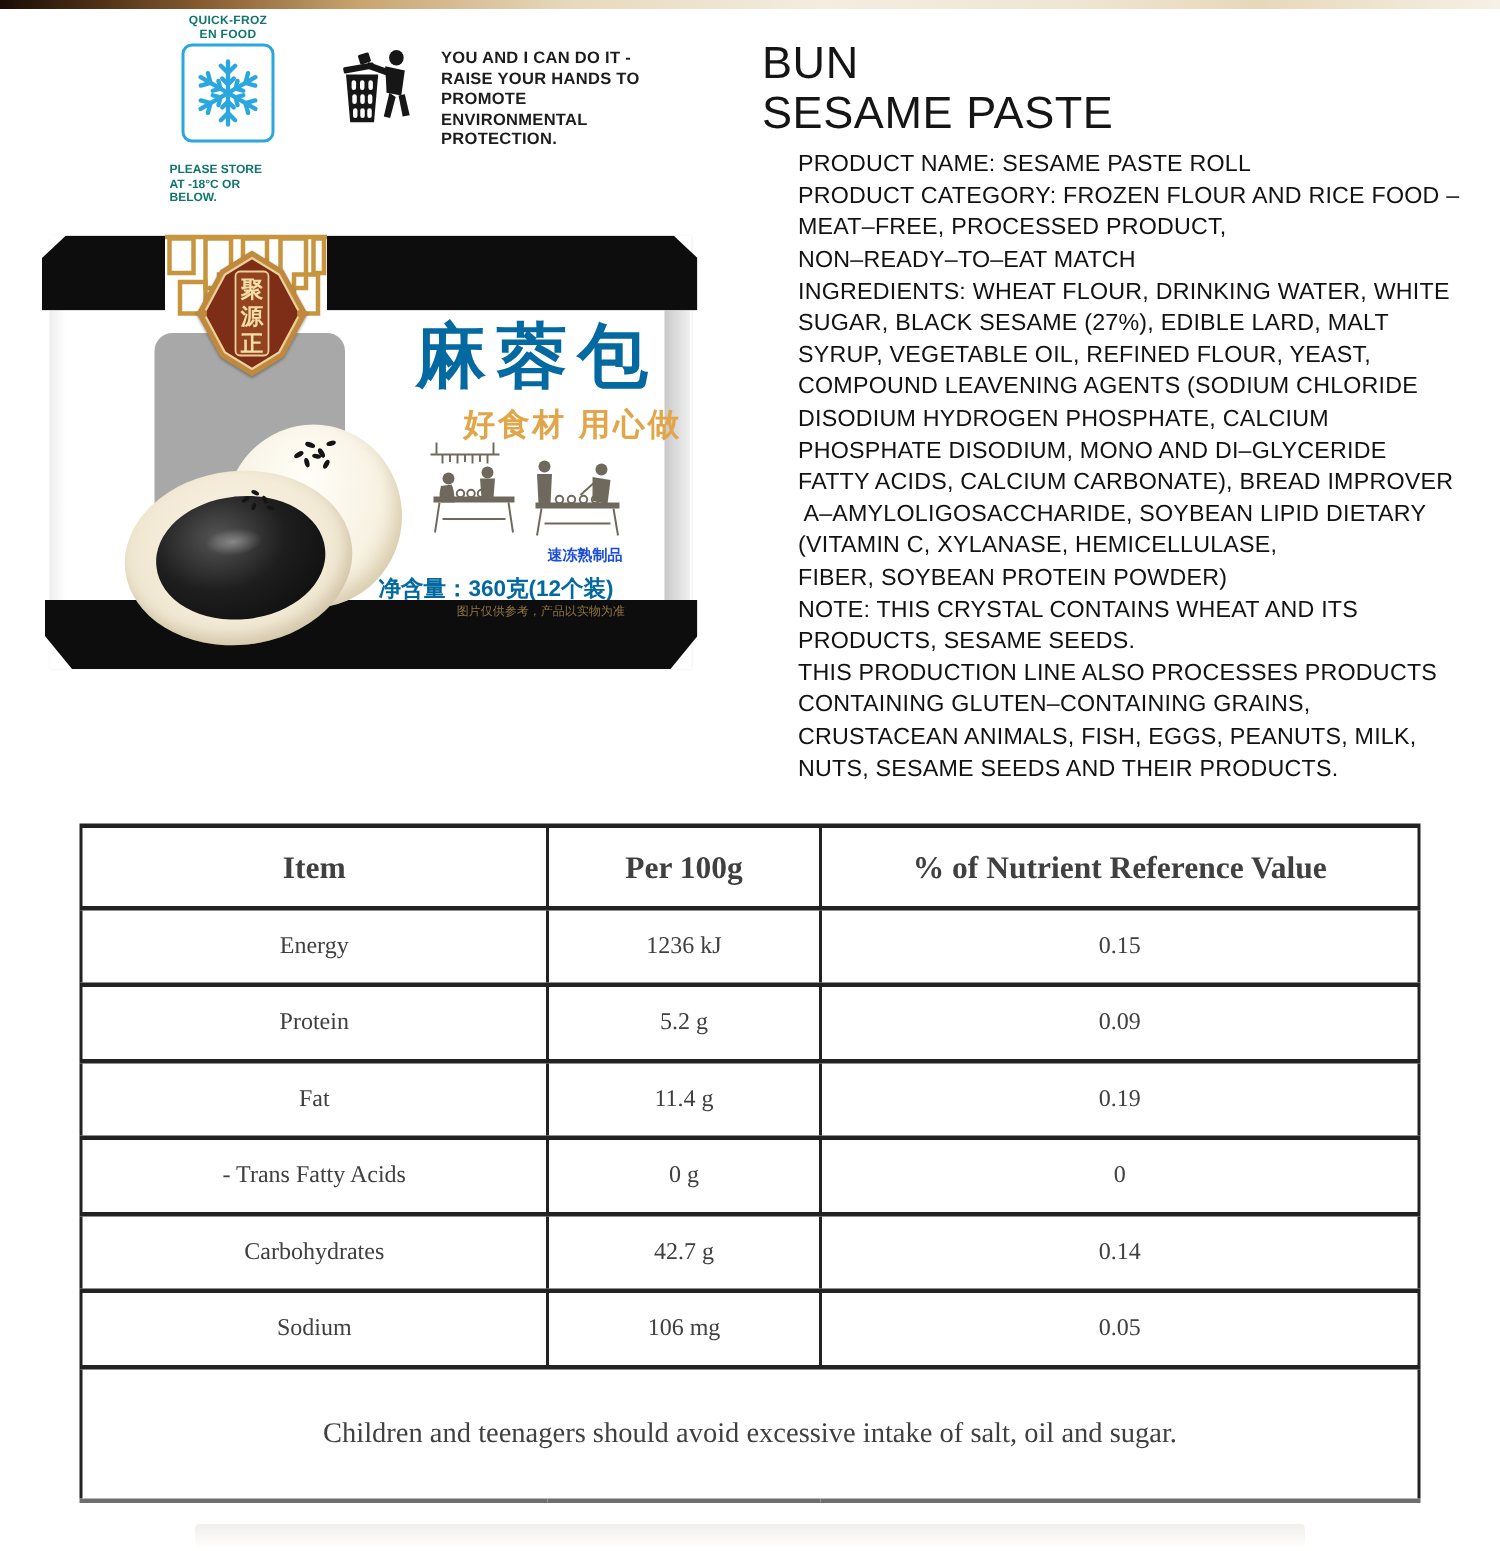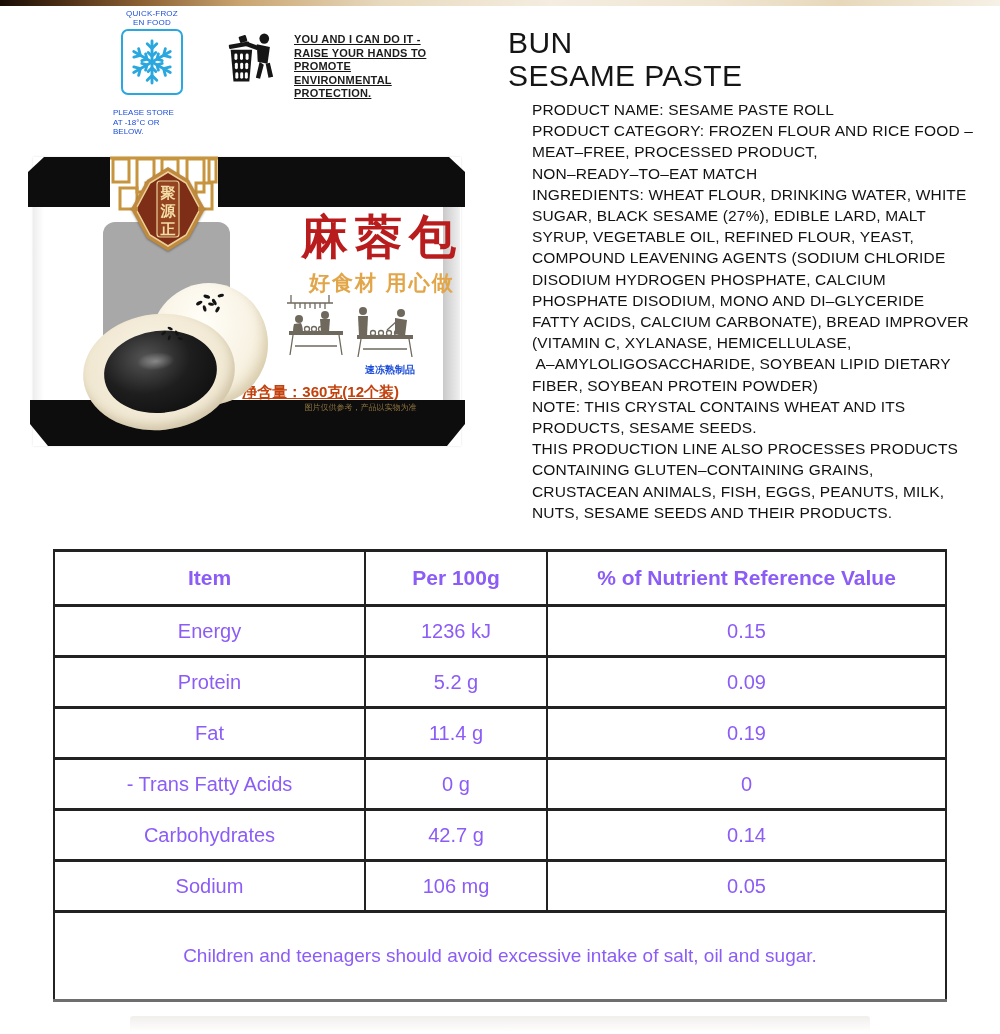--- a/index.html
+++ b/index.html
@@ -5,77 +5,77 @@
   html,body{margin:0;padding:0;background:#fff;}
   .canvas{position:relative;width:1000px;height:1034px;background:#ffffff;overflow:hidden;
           font-family:"Liberation Sans",sans-serif;color:#141414;}
   .abs{position:absolute;}
 
   
   .top-strip{left:0;top:0;width:1000px;height:6px;
     background:linear-gradient(90deg,#190c05 0%,#4a2d15 6%,#8a5f33 14%,#c9a470 24%,#e7d9bd 38%,#f4ede0 55%,#efe5d2 72%,#e7d8ba 84%,#f6f1e6 100%);}
 
   
-  .frozen{left:113px;top:9px;width:78px;text-align:center;color:#1d4ed8;font-weight:normal;}
+  .frozen{left:113px;top:9px;width:78px;text-align:center;color:#0f766e;font-weight:bold;}
   .fb-top{font-size:8px;line-height:9px;letter-spacing:.2px;}
   .fb-frame{margin:2px auto 0;width:58px;height:62px;border:2px solid #2aa7df;border-radius:7px;
             display:flex;align-items:center;justify-content:center;}
   .fb-bottom{margin-top:13px;font-size:8px;line-height:9.5px;text-align:left;}
 
   
-  .recycle{left:226px;top:28px;display:flex;gap:12px;align-items:flex-start;text-decoration:underline;}
+  .recycle{left:226px;top:28px;display:flex;gap:12px;align-items:flex-start;}
   .recycle-text{font-size:11px;line-height:13.5px;font-weight:bold;color:#1c1c1c;letter-spacing:.2px;padding-top:5px;}
 
   
   .title{left:508px;top:26px;font-size:30px;line-height:33px;font-weight:500;color:#151515;letter-spacing:.4px;}
   .desc{left:508px;top:99px;font-size:15.5px;line-height:21.2px;color:#121212;letter-spacing:.15px;margin-left:24px;}
   .desc div{white-space:pre;}
 
   
   .pkg{left:25px;top:150px;width:442px;height:302px;}
   .pkg .abs{position:absolute;}
   .pkg-base{left:8px;top:7px;width:428px;height:289px;background:#fff;box-shadow:0 0 2px rgba(0,0,0,.12);}
   .strip-left{left:8px;top:57px;width:11px;height:193px;background:linear-gradient(90deg,#ededed,#ffffff);}
   .strip-right{left:418px;top:57px;width:17px;height:193px;background:linear-gradient(90deg,#c9c9c9,#f0f0f0);}
   .gray-panel{left:78px;top:72px;width:127px;height:183px;background:#a8a8a8;border-radius:12px;}
   .band-top-left{left:3px;top:7px;width:82px;height:50px;background:#0d0d0d;
       clip-path:polygon(16px 0,100% 0,100% 100%,0 100%,0 30%);}
   .band-top-right{left:193px;top:7px;width:247px;height:50px;background:#0d0d0d;
       clip-path:polygon(0 0,calc(100% - 16px) 0,100% 30%,100% 100%,0 100%);}
   .lattice{left:85px;top:5px;width:108px;height:58px;}
   .medallion{left:105px;top:16px;width:76px;height:86px;filter:drop-shadow(0 1px 1px rgba(0,0,0,.35));}
-  .cn-name{left:252px;top:56px;font-size:47px;font-weight:600;letter-spacing:7px;color:#b91c1c;
-           font-family:Liberation Mono, monospace;white-space:nowrap;margin-left:24px;}
+  .cn-name{left:252px;top:56px;font-size:47px;font-weight:600;letter-spacing:7px;color:#0369a1;
+           font-family:Liberation Mono, monospace;white-space:nowrap;}
   .cn-slogan{left:284px;top:119px;font-size:21px;font-weight:700;letter-spacing:2px;color:#e2a64a;
            font-family:sans-serif;white-space:nowrap;}
   .illus{left:256px;top:140px;width:148px;height:72px;opacity:.88;}
   .cn-type{right:52px;top:213px;font-size:10px;font-weight:600;color:#1d4ed8;font-family:sans-serif;}
-  .cn-net{right:68px;top:233px;font-size:15px;font-weight:600;color:#c2410c;font-family:sans-serif;text-decoration:underline;}
+  .cn-net{right:58px;top:233px;font-size:15px;font-weight:600;color:#0369a1;font-family:sans-serif;}
   .band-bottom{left:5px;top:250px;width:435px;height:46px;background:#0d0d0d;
       clip-path:polygon(0 0,100% 0,100% 52%,calc(100% - 18px) 100%,18px 100%,0 52%);}
   .band-disclaimer{left:248px;top:252px;width:175px;text-align:center;font-size:8px;color:#8f7440;
       font-family:sans-serif;white-space:nowrap;}
   .bun-whole{left:125px;top:133px;width:118px;height:122px;border-radius:50%;
       background:radial-gradient(ellipse at 45% 32%,#fffef8 0%,#f8f2e3 55%,#e9debf 85%,#dcd0ae 100%);
       box-shadow:inset -4px -6px 10px rgba(160,140,95,.25);}
   .bun-cut{left:58px;top:164px;width:152px;height:116px;transform:rotate(-6deg);border-radius:50%;
       background:radial-gradient(ellipse at 50% 42%,#faf5e7 0%,#f0e7d1 68%,#dfd3b5 100%);
       box-shadow:inset -3px -6px 9px rgba(150,130,90,.3);}
   .bun-filling{left:14%;top:15%;width:74%;height:70%;border-radius:50%;
       background:radial-gradient(ellipse at 38% 32%,#555 0%,#1e1e1e 45%,#090909 100%);}
   .bun-gloss{left:30%;top:26%;width:34%;height:22%;border-radius:50%;
       background:radial-gradient(ellipse,rgba(255,255,255,.35),rgba(255,255,255,0) 70%);}
 
   
   table.nutrition{position:absolute;left:53px;top:549px;width:892px;border-collapse:collapse;table-layout:fixed;
-      font-family:Liberation Sans, sans-serif;color:#8b5cf6;}
+      font-family:Liberation Serif, serif;color:#404040;}
   .nutrition th,.nutrition td{border:2px solid #222;border-top-width:3px;border-bottom-width:3px;
       text-align:center;vertical-align:middle;padding:0;}
   .nutrition th{font-size:21px;font-weight:bold;height:52px;}
-  .nutrition td{font-size:20px;height:48px;}
+  .nutrition td{font-size:16px;height:48px;}
   .nutrition td.tfoot{height:86px;font-size:19px;border-bottom:3px solid #6e6e6e;}
   .col-item{width:311px;}.col-per{width:182px;}.col-nrv{width:399px;}
 
   .footer-shadow{left:130px;top:1016px;width:740px;height:16px;
       background:linear-gradient(180deg,#f1efec 0%,#fbfaf9 70%,#ffffff 100%);border-radius:3px;}
 </style>
 </head>
 <body>
 
 <div class="canvas">
@@ -150,22 +150,22 @@
     <div>PRODUCT CATEGORY: FROZEN FLOUR AND RICE FOOD –</div>
     <div>MEAT–FREE, PROCESSED PRODUCT,</div>
     <div>NON–READY–TO–EAT MATCH</div>
     <div>INGREDIENTS: WHEAT FLOUR, DRINKING WATER, WHITE</div>
     <div>SUGAR, BLACK SESAME (27%), EDIBLE LARD, MALT</div>
     <div>SYRUP, VEGETABLE OIL, REFINED FLOUR, YEAST,</div>
     <div>COMPOUND LEAVENING AGENTS (SODIUM CHLORIDE</div>
     <div>DISODIUM HYDROGEN PHOSPHATE, CALCIUM</div>
     <div>PHOSPHATE DISODIUM, MONO AND DI–GLYCERIDE</div>
     <div>FATTY ACIDS, CALCIUM CARBONATE), BREAD IMPROVER</div>
+    <div> A–AMYLOLIGOSACCHARIDE, SOYBEAN LIPID DIETARY</div>
     <div>(VITAMIN C, XYLANASE, HEMICELLULASE,</div>
-    <div> A–AMYLOLIGOSACCHARIDE, SOYBEAN LIPID DIETARY</div>
     <div>FIBER, SOYBEAN PROTEIN POWDER)</div>
     <div>NOTE: THIS CRYSTAL CONTAINS WHEAT AND ITS</div>
     <div>PRODUCTS, SESAME SEEDS.</div>
     <div>THIS PRODUCTION LINE ALSO PROCESSES PRODUCTS</div>
     <div>CONTAINING GLUTEN–CONTAINING GRAINS,</div>
     <div>CRUSTACEAN ANIMALS, FISH, EGGS, PEANUTS, MILK,</div>
     <div>NUTS, SESAME SEEDS AND THEIR PRODUCTS.</div>
   </div>
 
   <div class="abs pkg">

